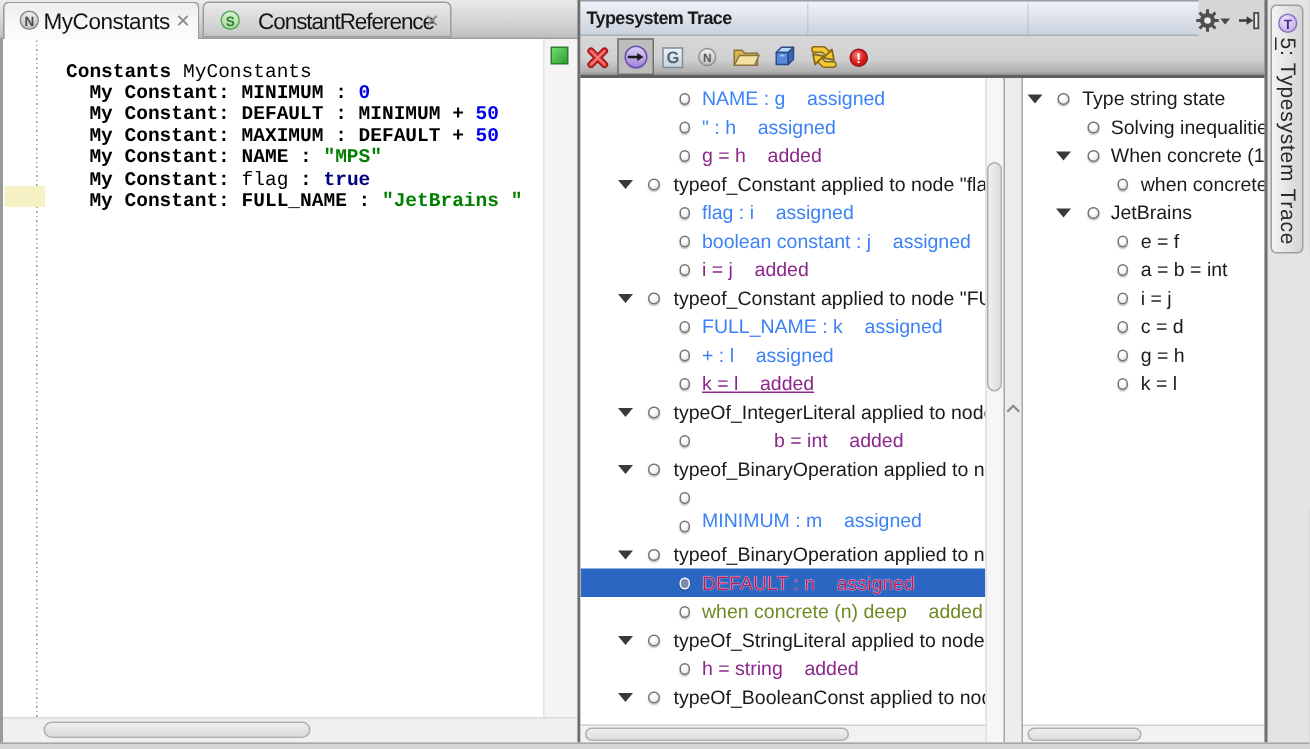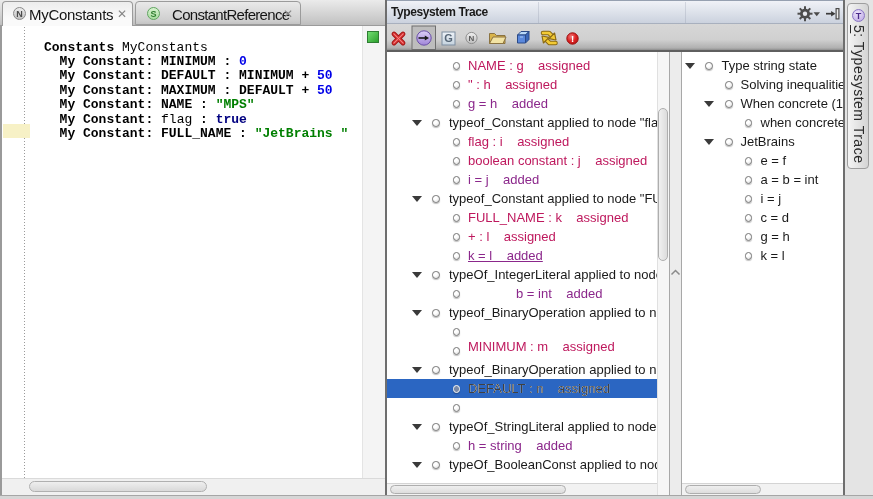--- a/index.html
+++ b/index.html
@@ -32,42 +32,42 @@
   #code .r { font-weight:normal; }
   #code .num { color:#0000e8; }
   #code .kw { color:#000080; }
   #code .str { color:#007f00; }
   #lscroll { left:2px; top:478px; width:383px; height:17px; background:#f0f0f0; border-top:1px solid #dadada; }
   #lthumb { left:29px; top:481px; width:178px; height:11px; border-radius:6px;
     border:1px solid #b0b0b0; background:linear-gradient(#efefef,#d9d9d9); }
   #ledge { left:0; top:26px; width:2px; height:469px; background:#9a9a9a; }
   
   #divider { left:385px; top:0; width:2px; height:495px; background:#6e6e6e; }
-  #header { left:387px; top:0; width:456px; height:24px;
+  #header { left:387px; top:0; width:412px; height:24px;
     background:linear-gradient(#f0f2f7,#cbd2de);
     border-top:1px solid #96a0b0; border-bottom:1px solid #a8b0be; }
   #header .title { position:absolute; left:4px; top:3.5px; font-size:12px; letter-spacing:-0.4px; font-weight:bold; color:#1a1a1a; }
   .hline { position:absolute; top:1px; width:1px; height:21px; background:rgba(130,140,160,0.25); }
   #toolbar { left:387px; top:24px; width:456px; height:28px;
     background:linear-gradient(#d7d7d7 0%,#d0d0d0 60%,#b0b0b0 92%,#8e8e8e 100%);
     border-bottom:2px solid #5f5f5f; }
   
   #midtree { left:387px; top:52px; width:270px; height:431px; background:#fff; overflow:hidden; }
   #righttree { left:682px; top:52px; width:161px; height:431px; background:#fff; overflow:hidden; }
   .row { position:absolute; height:19px; line-height:19px; font-size:13px; white-space:pre; }
-  .g { color:#be185d; }
+  .g { color:#3b82f6; }
   .p { color:#8b278b; }
   .o { color:#6e8b23; }
   .k { color:#1a1a1a; }
   .tri { position:absolute; width:0; height:0; border-left:5px solid transparent;
     border-right:5px solid transparent; border-top:6.5px solid #3a3a3a; margin-top:6.5px; }
   .ring { position:absolute; width:7.5px; height:7.5px; border:1.6px solid #757575; border-radius:50%;
     background:radial-gradient(circle at 35% 30%, #ffffff 30%, #d8d8d8); margin-top:6px; box-shadow:0 1px 1px rgba(0,0,0,0.25); }
   #selrow { position:absolute; left:0; top:327px; width:270px; height:19px; background:#2b66c2; }
-  .seltxt { color:#404040; text-shadow:0 0 0.6px #fff, 0 0 0.6px #fff; }
+  .seltxt { color:#be185d; text-shadow:0 0 0.6px #fff, 0 0 0.6px #fff; }
   
   #vtrack { left:657px; top:52px; width:12px; height:443px; background:#f6f6f6; border-left:1px solid #e0e0e0; }
   #vthumb { left:658px; top:108px; width:10px; height:153px; border-radius:5px;
     border:1px solid #aeaeae; background:linear-gradient(90deg,#f0f0f0,#dcdcdc); }
   #splitter { left:669px; top:52px; width:13px; height:443px; background:#ececec;
     border-left:1px solid #a8a8a8; border-right:1px solid #a8a8a8; }
   #mhscroll { left:387px; top:483px; width:270px; height:12px; background:#f2f2f2; border-top:1px solid #d4d4d4; }
   #mhthumb { left:390px; top:485px; width:176px; height:9px; border-radius:5px;
     border:1px solid #aeaeae; background:linear-gradient(#efefef,#dddddd); }
   #rhscroll { left:682px; top:483px; width:161px; height:12px; background:#f2f2f2; border-top:1px solid #d4d4d4; }
@@ -229,20 +229,21 @@
     <div class="ring" style="left:65.5px;top:270px;"></div>
     <div class="row g" style="left:81px;top:270px;margin-top:15px;">MINIMUM : m&nbsp;&nbsp;&nbsp; assigned</div>
     <div class="ring" style="left:65.5px;top:289px;"></div>
     <div class="tri" style="left:24.5px;top:308px;"></div>
     <div class="ring" style="left:45px;top:308px;"></div>
     <div class="row k" style="left:62px;top:308px;">typeof_BinaryOperation applied to node "DEFAULT + 50"</div>
     <div id="selrow"></div>
     <div class="ring" style="left:65.5px;top:327px;border-color:#fafafa;background:#7a8aa8;"></div>
     <div class="row seltxt" style="left:81px;top:327px;">DEFAULT : n&nbsp;&nbsp;&nbsp; assigned</div>
     <div class="ring" style="left:65.5px;top:346px;"></div>
+    <div class="row o" style="left:81px;top:346px;">when concrete (n) deep&nbsp;&nbsp;&nbsp; added</div>
     <div class="tri" style="left:24.5px;top:365px;"></div>
     <div class="ring" style="left:45px;top:365px;"></div>
     <div class="row k" style="left:62px;top:365px;">typeOf_StringLiteral applied to node "MPS"</div>
     <div class="ring" style="left:65.5px;top:384px;"></div>
     <div class="row p" style="left:81px;top:384px;">h = string&nbsp;&nbsp;&nbsp; added</div>
     <div class="tri" style="left:24.5px;top:403px;"></div>
     <div class="ring" style="left:45px;top:403px;"></div>
     <div class="row k" style="left:62px;top:403px;">typeOf_BooleanConst applied to node "true"</div>
   </div>
   <div class="abs" id="vtrack"></div>

